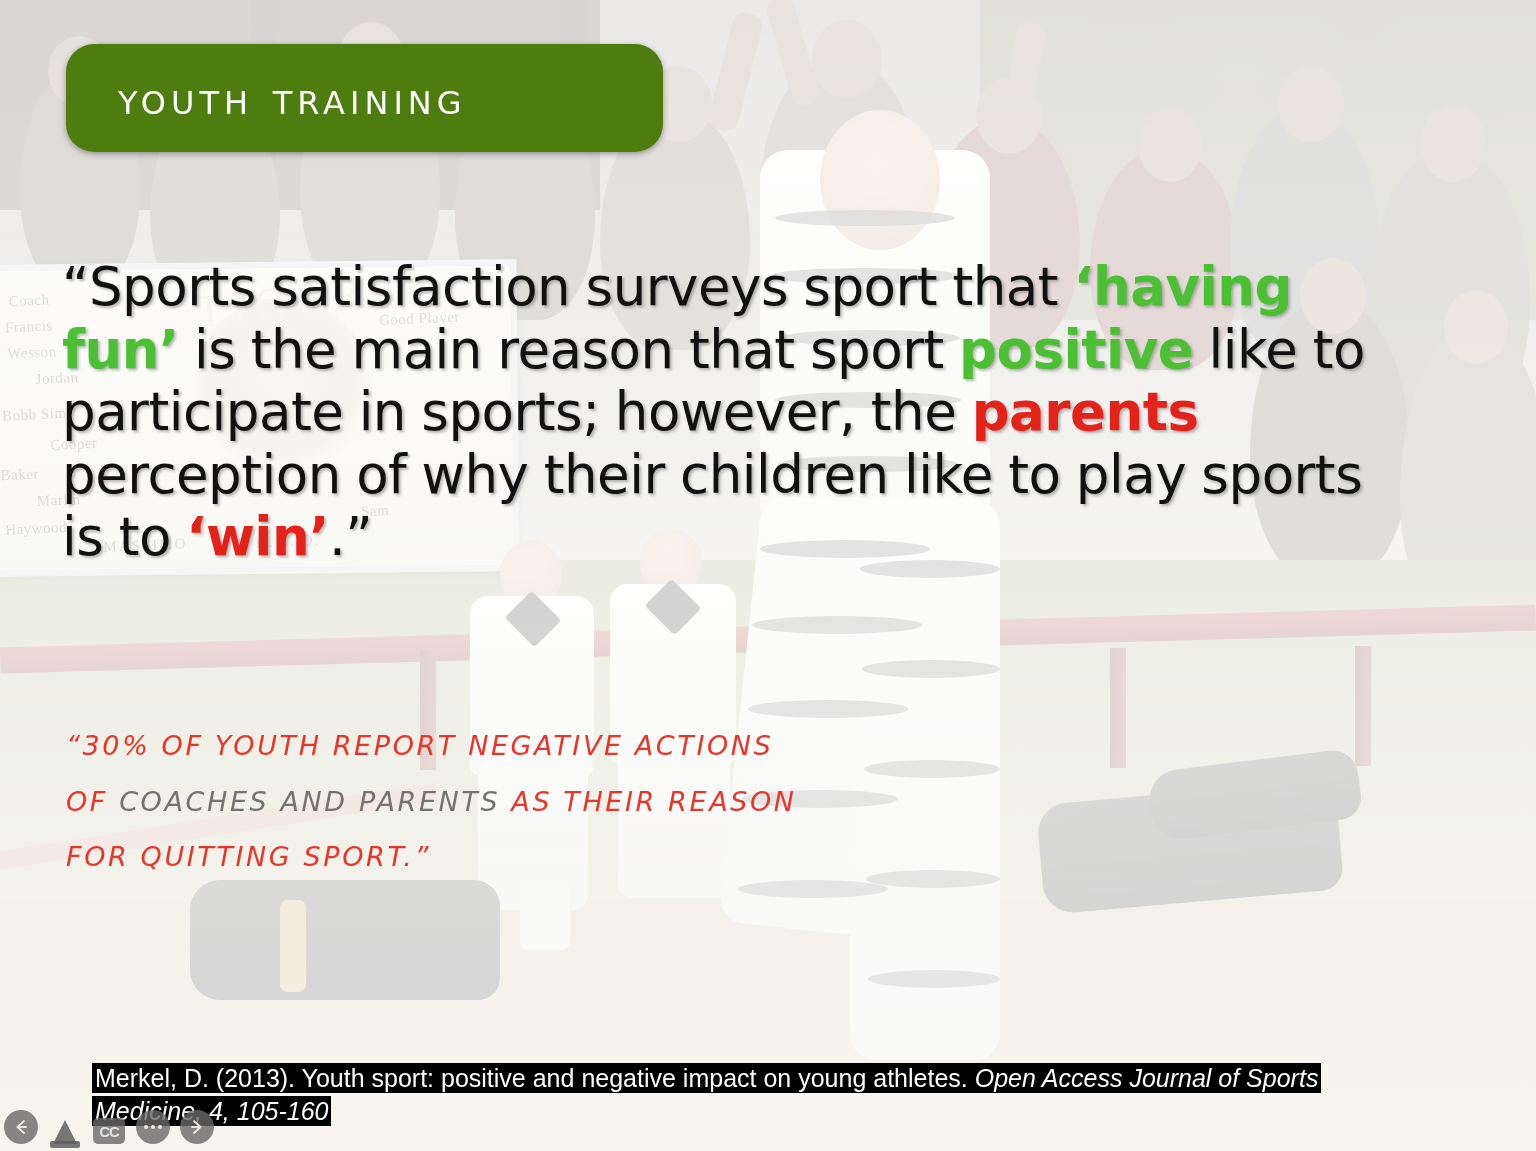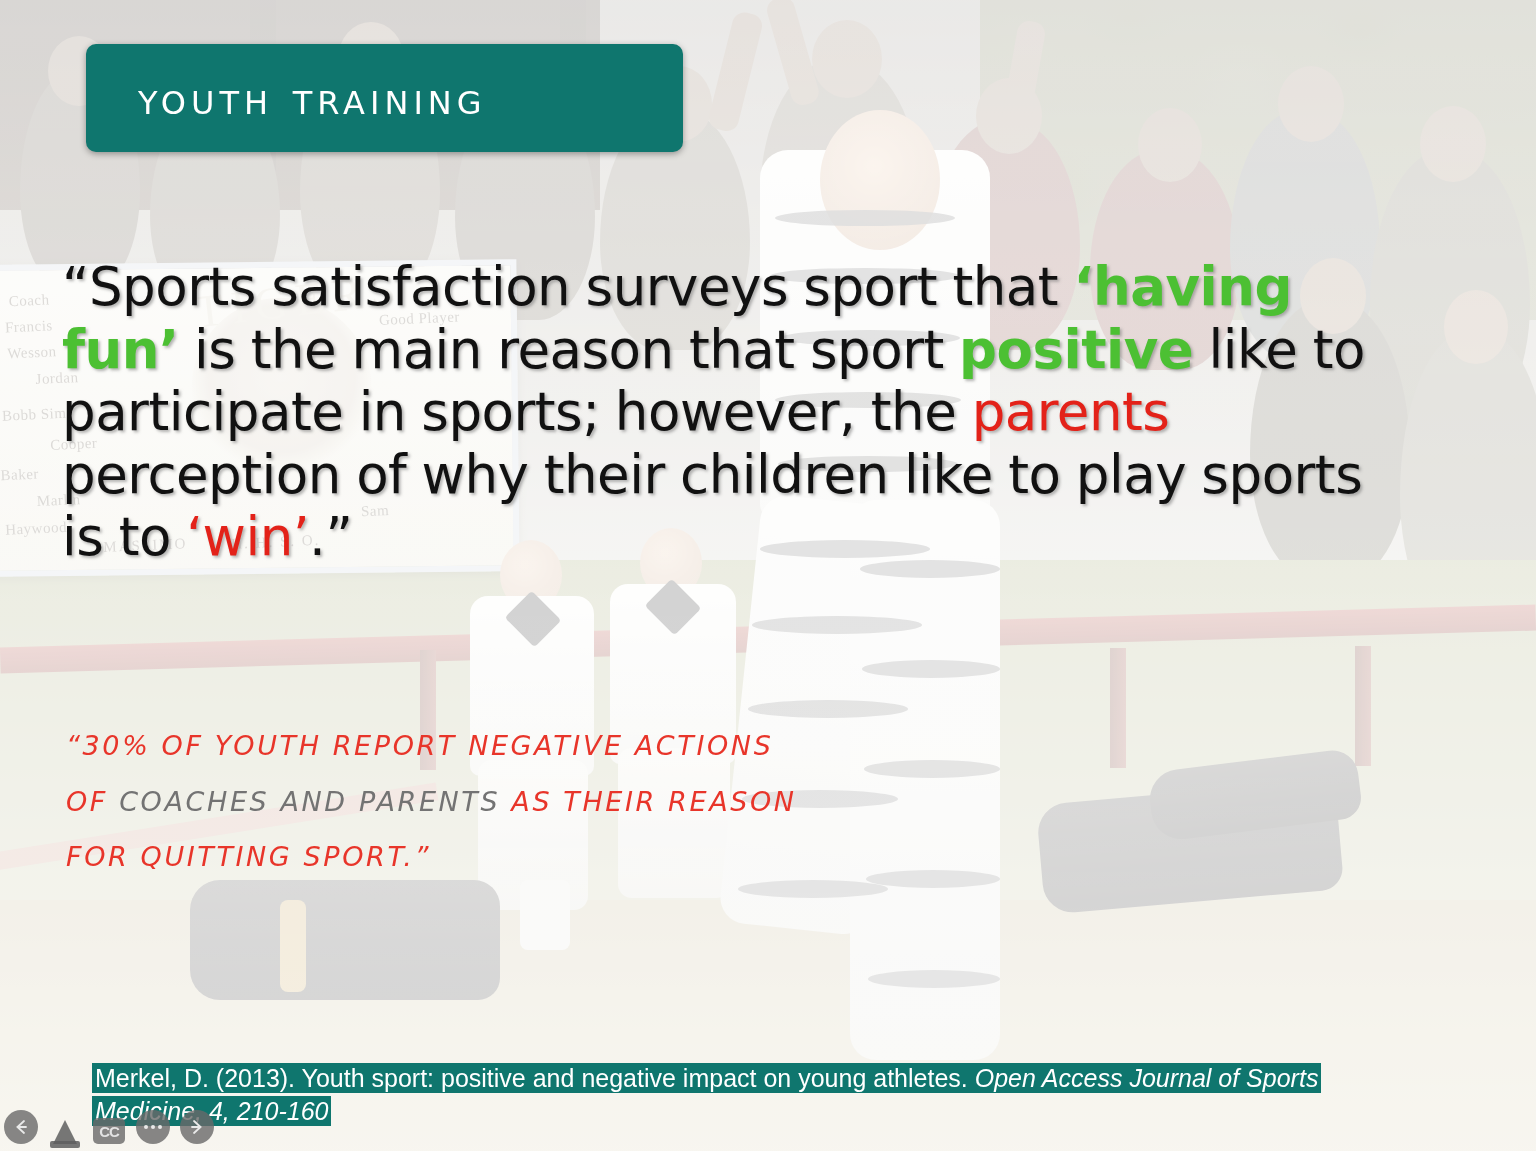--- a/index.html
+++ b/index.html
@@ -144,26 +144,25 @@
     position:absolute; inset:0;
     background: linear-gradient(180deg, rgba(255,255,255,.18) 0%, rgba(255,255,255,.10) 40%, rgba(255,255,255,.30) 100%);
     pointer-events:none;
   }
 
   
   #title-box {
     position: absolute;
     left: 66px; top: 44px;
     width: 597px; height: 108px;
-    background: #0f766e;
-    border-radius: 10px;
+    background: #4d7c0f;
+    border-radius: 28px;
     display: flex;
     align-items: center;
     box-shadow: 0 2px 6px rgba(0,0,0,.35);
-    margin-left: 20px;
   }
   #title-text {
     color: #ffffff;
     font-family: "DejaVu Sans", sans-serif;
     font-size: 46px;
     font-weight: 400;
     letter-spacing: 5px;
     font-variant: small-caps;
     text-transform: lowercase;
     padding-left: 52px;
@@ -179,21 +178,21 @@
     font-family: "DejaVu Sans", "Liberation Sans", sans-serif;
     font-size: 53px;
     font-weight: 400;
     line-height: 1.18;
     color: #111111;
     letter-spacing: -0.5px;
     text-shadow: 2px 2px 3px rgba(120,120,120,.55);
     word-spacing: -1px;
   }
   #quote .hl-green { color: #4CC033; font-weight: bold; }
-  #quote .hl-red   { color: #E32219; font-weight: normal; }
+  #quote .hl-red   { color: #E32219; font-weight: bold; }
 
   
   #subquote {
     position: absolute;
     left: 66px; top: 718px;
     width: 760px;
     font-family: "DejaVu Sans", sans-serif;
     font-size: 27px;
     font-style: italic;
     font-weight: 500;
@@ -208,21 +207,21 @@
   #citation {
     position: absolute;
     left: 92px; top: 1062px;
     width: 1290px;
     font-family: "Liberation Sans", sans-serif;
     font-size: 25px;
     line-height: 1.32;
     color: #ffffff;
   }
   #citation .seg {
-    background: #0f766e;
+    background: #000000;
     box-decoration-break: clone;
     -webkit-box-decoration-break: clone;
     padding: 1px 3px;
   }
   #citation i { font-style: italic; }
 
   
   #controls {
     position: absolute;
     left: 4px; top: 1110px;
@@ -393,21 +392,21 @@
 
   <div id="quote">
     <span>“Sports satisfaction surveys sport that </span><span class="hl-green">‘having fun’</span><span> is the main reason that sport </span><span class="hl-green">positive</span><span> like to participate in sports; however, the </span><span class="hl-red">parents</span><span> perception of why their children like to play sports is to </span><span class="hl-red">‘win’</span><span>.”</span>
   </div>
 
   <div id="subquote">
     <span>“30% of youth report negative actions of </span><span class="black">coaches and parents</span><span> as their reason for quitting sport.”</span>
   </div>
 
   <div id="citation">
-    <span class="seg"><span>Merkel, D. (2013). Youth sport: positive and negative impact on young athletes. </span><i>Open Access Journal of Sports</i></span><br><span class="seg"><i>Medicine, 4, 210-160</i></span>
+    <span class="seg"><span>Merkel, D. (2013). Youth sport: positive and negative impact on young athletes. </span><i>Open Access Journal of Sports</i></span><br><span class="seg"><i>Medicine, 4, 105-160</i></span>
   </div>
 
   <div id="controls">
     <div class="ctl">
       <div class="ctl-circle">
         <svg width="20" height="20" viewBox="0 0 20 20" aria-hidden="true">
           <path d="M13 4 L6.5 10 L13 16" fill="none" stroke="#e9e9e9" stroke-width="1.8" stroke-linecap="round" stroke-linejoin="round"></path>
           <path d="M6.5 10 H15" fill="none" stroke="#e9e9e9" stroke-width="1.8" stroke-linecap="round"></path>
         </svg>
       </div>

